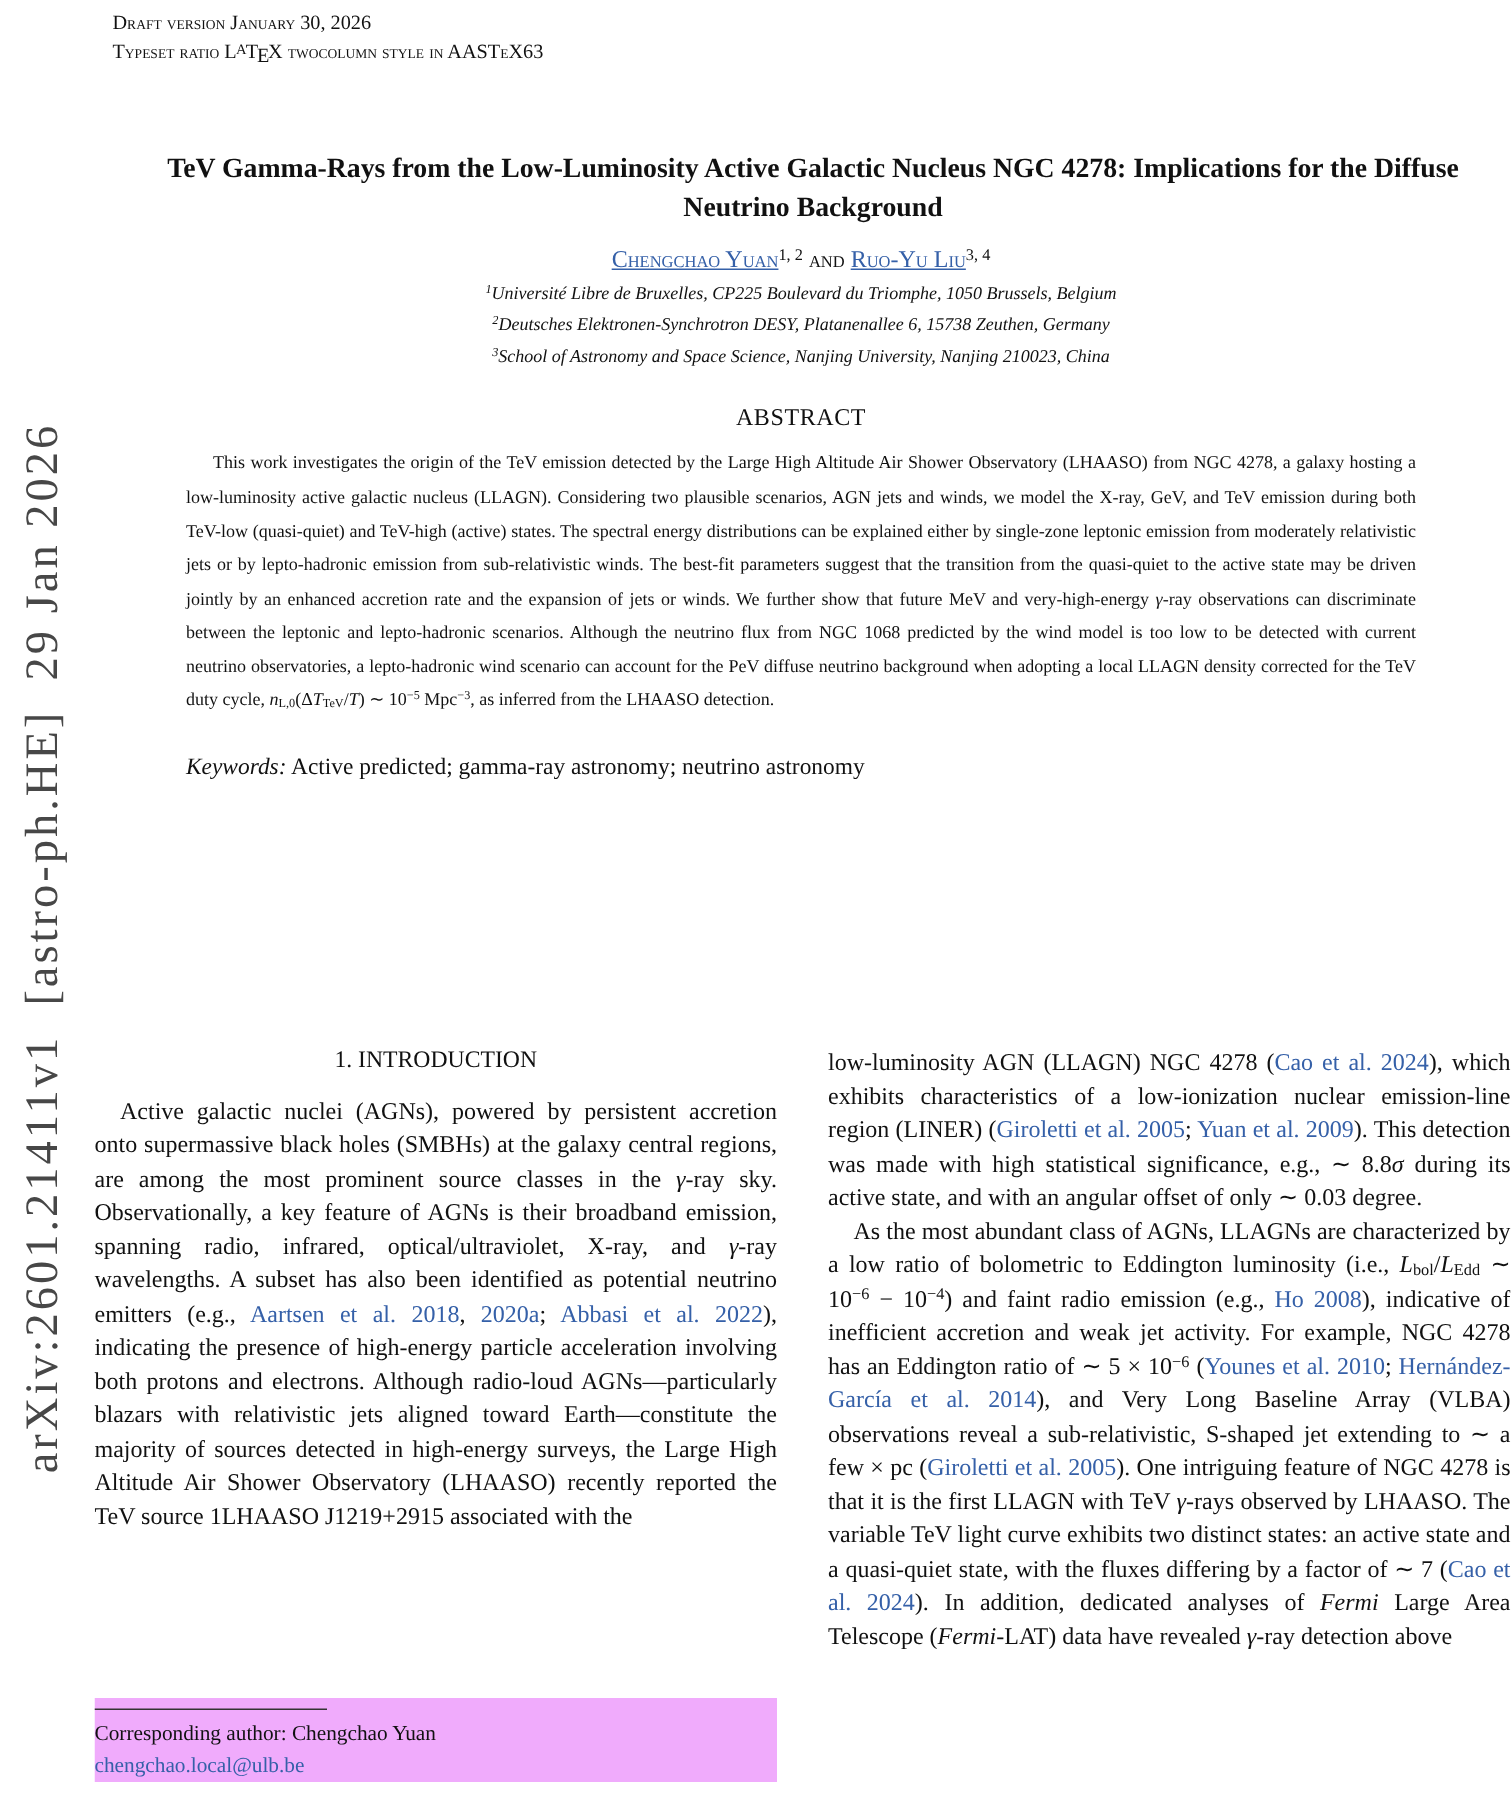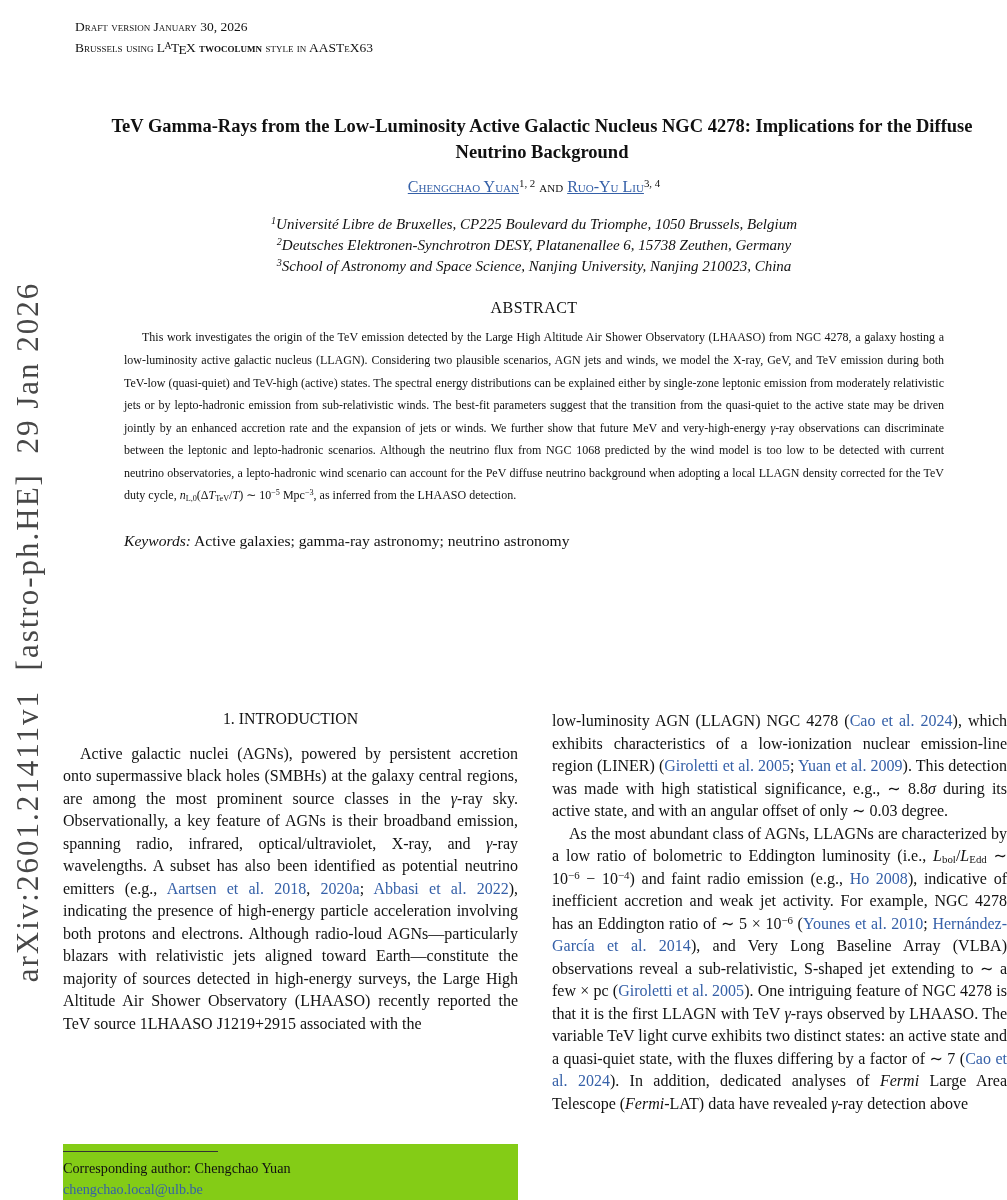--- a/index.html
+++ b/index.html
@@ -12,32 +12,32 @@
   }
   p { margin:0; }
 
   
   .watermark {
     position:absolute; top:632px; left:28px;
     transform:translate(-50%,-50%) rotate(-90deg);
     white-space:pre; font-size:31px; letter-spacing:2px; color:var(--wm);
   }
 
-  .content { position:absolute; left:63px; top:12px; width:942px; }
+  .content { position:absolute; left:63px; top:0; width:942px; }
 
   .header { margin:5px 0 0 12px; font-variant:small-caps; font-size:13.5px; line-height:19px; }
 
   .title {
     margin-top:55px; text-align:center; font-weight:bold;
     font-size:18.5px; line-height:25.5px;margin-left:16px;
   }
 
   .authors { margin-top:13px; text-align:center; font-size:16px; }
 
-  .affils { margin-top:18px; text-align:center; font-style:italic; font-size:15px; line-height:21px; }
+  .affils { margin-top:2px; text-align:center; font-style:italic; font-size:12px; line-height:21px; }
   .affil-line { white-space:nowrap; }
 
   .abs-head { margin-top:22px; text-align:center; font-size:16px; letter-spacing:0.4px; }
 
   .abs-body {
     margin:9px auto 0; width:820px; text-align:justify; text-indent:18px;
     font-size:12px; line-height:22.6px; hyphens:auto;
   }
 
   .keywords { margin:25px auto 0; width:820px; font-size:15.6px; }
@@ -46,63 +46,63 @@
   .cols { position:absolute; top:690px; left:0; width:942px; height:510px; display:flex; gap:34px; }
   .col { width:455px; flex:0 0 455px; position:relative; overflow:hidden;
          text-align:justify; font-size:16px; line-height:22.5px; hyphens:auto; }
   .col-right { padding-top:8px; }
 
   .sec-head { text-align:center; margin:6px 0 12px 0; font-size:15.8px; }
   .indent { text-indent:17px; }
 
   .footnote {
     position:absolute; bottom:12px; left:0; width:100%;
-    background:#84cc16; padding-top:7px; font-size:14.2px; line-height:21px; text-align:left;
+    background:#f0abfc; padding-top:7px; font-size:14.2px; line-height:21px; text-align:left;
   }
   .footnote-rule { width:155px; border-top:1px solid #333; margin-bottom:6px; }
   .email { color:var(--link); text-decoration:none; cursor:pointer; display:inline-block; }
 
   
   .seg-link { color:var(--link); cursor:pointer; }
   .seg-i { font-style:italic; }
-  .seg-b { font-weight:bold; }
+  .seg-b { font-weight:normal; }
   .seg-sc { font-variant:small-caps; }
   .seg-author { font-variant:small-caps; color:var(--link);text-decoration:underline; }
   .seg-sup { font-size:0.68em; vertical-align:0.45em; line-height:0; }
   .seg-sub { font-size:0.68em; vertical-align:-0.2em; line-height:0; }
   .seg-latexA { font-size:0.72em; vertical-align:0.3em; margin:0 -0.05em; }
   .seg-latexE { vertical-align:-0.18em; margin:0 -0.06em; }
 </style>
 </head>
 <body>
 
 <div class="watermark">arXiv:2601.21411v1  [astro-ph.HE]  29 Jan 2026</div>
 
 <div class="content">
 
   <div class="header">
     <div>Draft version January 30, 2026</div>
-    <div><span>Brussels using L</span><span class="seg-latexA">A</span><span>T</span><span class="seg-latexE">E</span><span>X </span><span class="seg-b">twocolumn</span><span> style in AASTeX63</span></div>
+    <div><span>Typeset ratio L</span><span class="seg-latexA">A</span><span>T</span><span class="seg-latexE">E</span><span>X </span><span class="seg-b">twocolumn</span><span> style in AASTeX63</span></div>
   </div>
 
   <div class="title">TeV Gamma-Rays from the Low-Luminosity Active Galactic Nucleus NGC 4278: Implications for the Diffuse Neutrino Background</div>
 
   <div class="authors"><span class="seg-author">Chengchao Yuan</span><span class="seg-sup">1, 2</span><span class="seg-sc"> and </span><span class="seg-author">Ruo-Yu Liu</span><span class="seg-sup">3, 4</span></div>
 
   <div class="affils">
     <div class="affil-line"><span class="seg-sup">1</span><span>Université Libre de Bruxelles, CP225 Boulevard du Triomphe, 1050 Brussels, Belgium</span></div>
     <div class="affil-line"><span class="seg-sup">2</span><span>Deutsches Elektronen-Synchrotron DESY, Platanenallee 6, 15738 Zeuthen, Germany</span></div>
     <div class="affil-line"><span class="seg-sup">3</span><span>School of Astronomy and Space Science, Nanjing University, Nanjing 210023, China</span></div>
   </div>
 
   <div class="abs-head">ABSTRACT</div>
 
   <p class="abs-body"><span>This work investigates the origin of the TeV emission detected by the Large High Altitude Air Shower Observatory (LHAASO) from NGC 4278, a galaxy hosting a low-luminosity active galactic nucleus (LLAGN). Considering two plausible scenarios, AGN jets and winds, we model the X-ray, GeV, and TeV emission during both TeV-low (quasi-quiet) and TeV-high (active) states. The spectral energy distributions can be explained either by single-zone leptonic emission from moderately relativistic jets or by lepto-hadronic emission from sub-relativistic winds. The best-fit parameters suggest that the transition from the quasi-quiet to the active state may be driven jointly by an enhanced accretion rate and the expansion of jets or winds. We further show that future MeV and very-high-energy </span><span class="seg-i">γ</span><span>-ray observations can discriminate between the leptonic and lepto-hadronic scenarios. Although the neutrino flux from NGC 1068 predicted by the wind model is too low to be detected with current neutrino observatories, a lepto-hadronic wind scenario can account for the PeV diffuse neutrino background when adopting a local LLAGN density corrected for the TeV duty cycle, </span><span class="seg-i">n</span><span class="seg-sub">L,0</span><span>(Δ</span><span class="seg-i">T</span><span class="seg-sub">TeV</span><span>/</span><span class="seg-i">T</span><span>) ∼ 10</span><span class="seg-sup">−5</span><span> Mpc</span><span class="seg-sup">−3</span><span>, as inferred from the LHAASO detection.</span></p>
 
-  <div class="keywords"><span class="kw-label">Keywords:</span><span> Active galaxies; gamma-ray astronomy; neutrino astronomy</span></div>
+  <div class="keywords"><span class="kw-label">Keywords:</span><span> Active predicted; gamma-ray astronomy; neutrino astronomy</span></div>
 
   <div class="cols">
 
     <div class="col">
       <div class="sec-head">1. INTRODUCTION</div>
       <p class="indent"><span>Active galactic nuclei (AGNs), powered by persistent accretion onto supermassive black holes (SMBHs) at the galaxy central regions, are among the most prominent source classes in the </span><span class="seg-i">γ</span><span>-ray sky. Observationally, a key feature of AGNs is their broadband emission, spanning radio, infrared, optical/ultraviolet, X-ray, and </span><span class="seg-i">γ</span><span>-ray wavelengths. A subset has also been identified as potential neutrino emitters (e.g., </span><span class="seg-link">Aartsen et al. 2018</span><span>, </span><span class="seg-link">2020a</span><span>; </span><span class="seg-link">Abbasi et al. 2022</span><span>), indicating the presence of high-energy particle acceleration involving both protons and electrons. Although radio-loud AGNs—particularly blazars with relativistic jets aligned toward Earth—constitute the majority of sources detected in high-energy surveys, the Large High Altitude Air Shower Observatory (LHAASO) recently reported the TeV source 1LHAASO J1219+2915 associated with the</span></p>
       <div class="footnote">
         <div class="footnote-rule"></div>
         <div>Corresponding author: Chengchao Yuan</div>
         <a class="email">chengchao.local@ulb.be</a>

